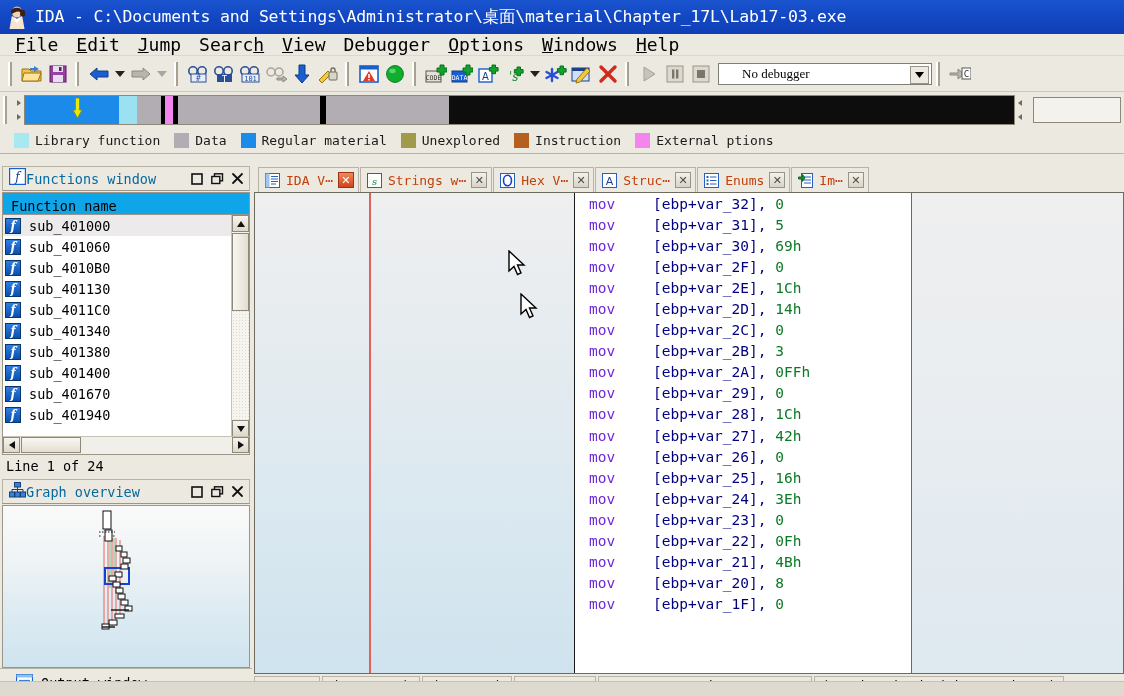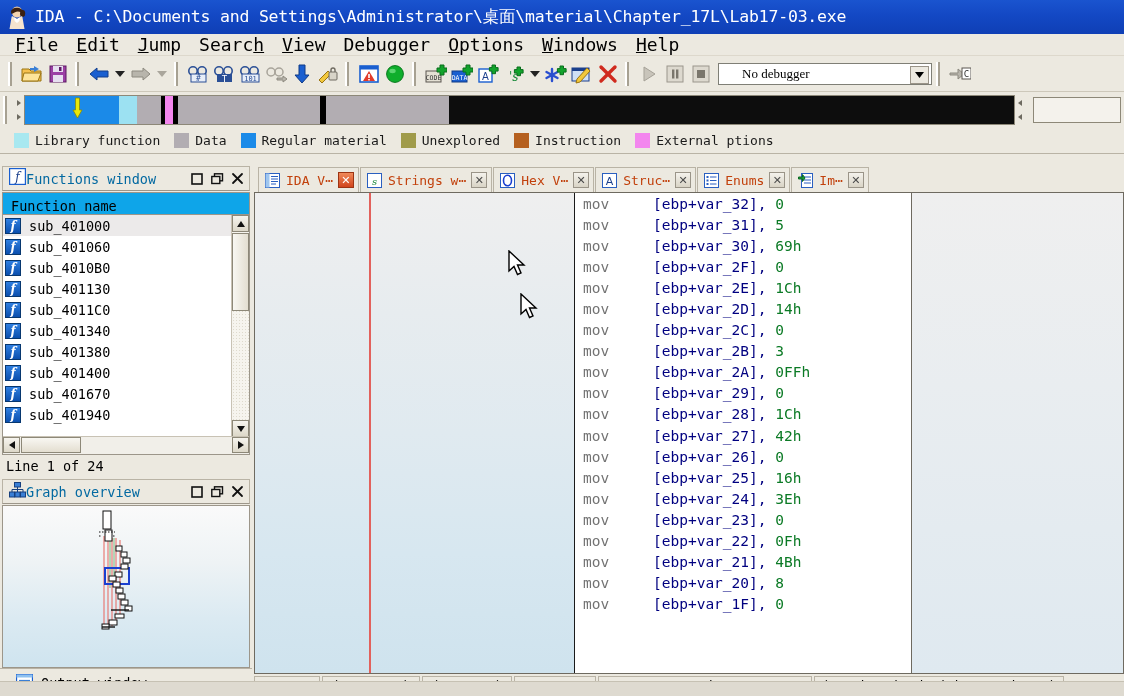--- a/index.html
+++ b/index.html
@@ -339,21 +339,21 @@
     background: #ffffff;
     border-left: 1px solid #1a1a1a;
     overflow: hidden;
   }
   .code-line {
     height: 21.1px; display: flex; align-items: center;
     white-space: pre;
     font-family: "DejaVu Sans Mono", monospace;
     font-size: 14.5px;
   }
-  .mn { color: #737373; display: inline-block; width: 78px; padding-left: 8px; box-sizing: border-box;}
+  .mn { color: #6d28d9; display: inline-block; width: 78px; padding-left: 14px; box-sizing: border-box;}
   .op { color: #000080; }
   .val { color: #0b7a25; }
 
   .rightpane {
     flex: 1 1 auto;
     border: 1px solid #6e6a60;
     border-left: none;
     background: linear-gradient(180deg,#efefef 0%,#e9edf0 40%,#dfe9f0 100%);
     box-sizing: border-box;
   }

